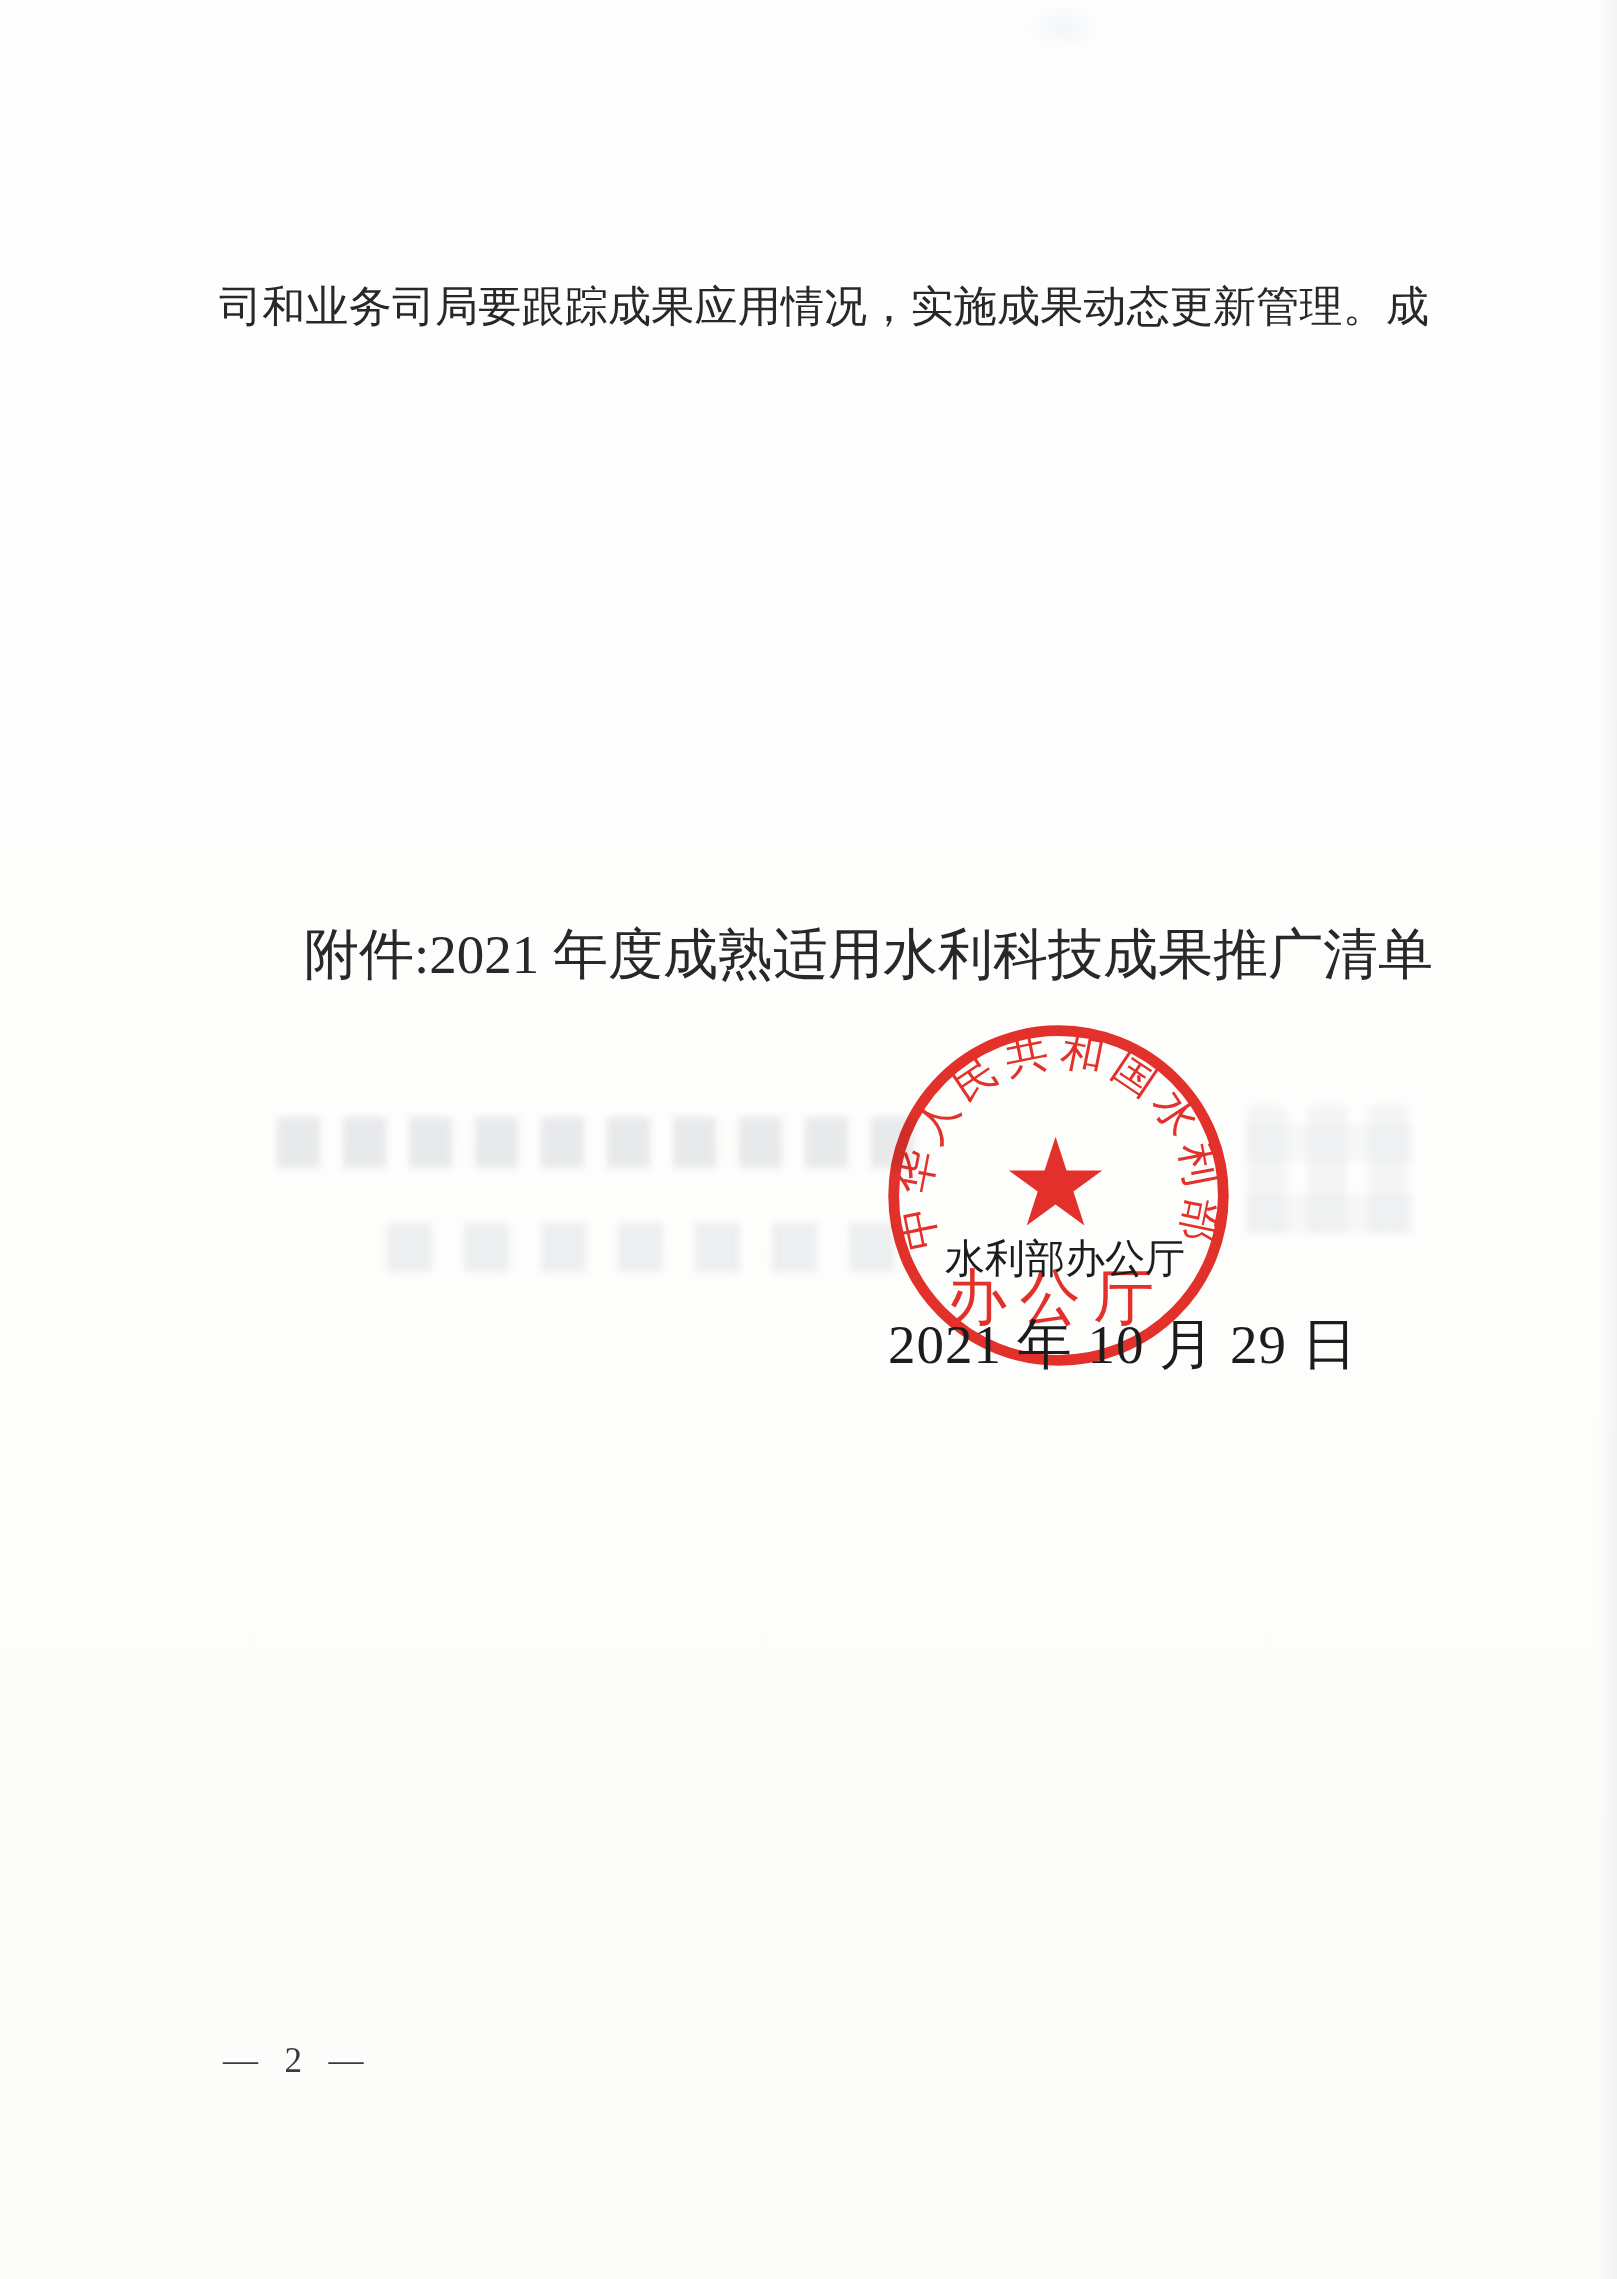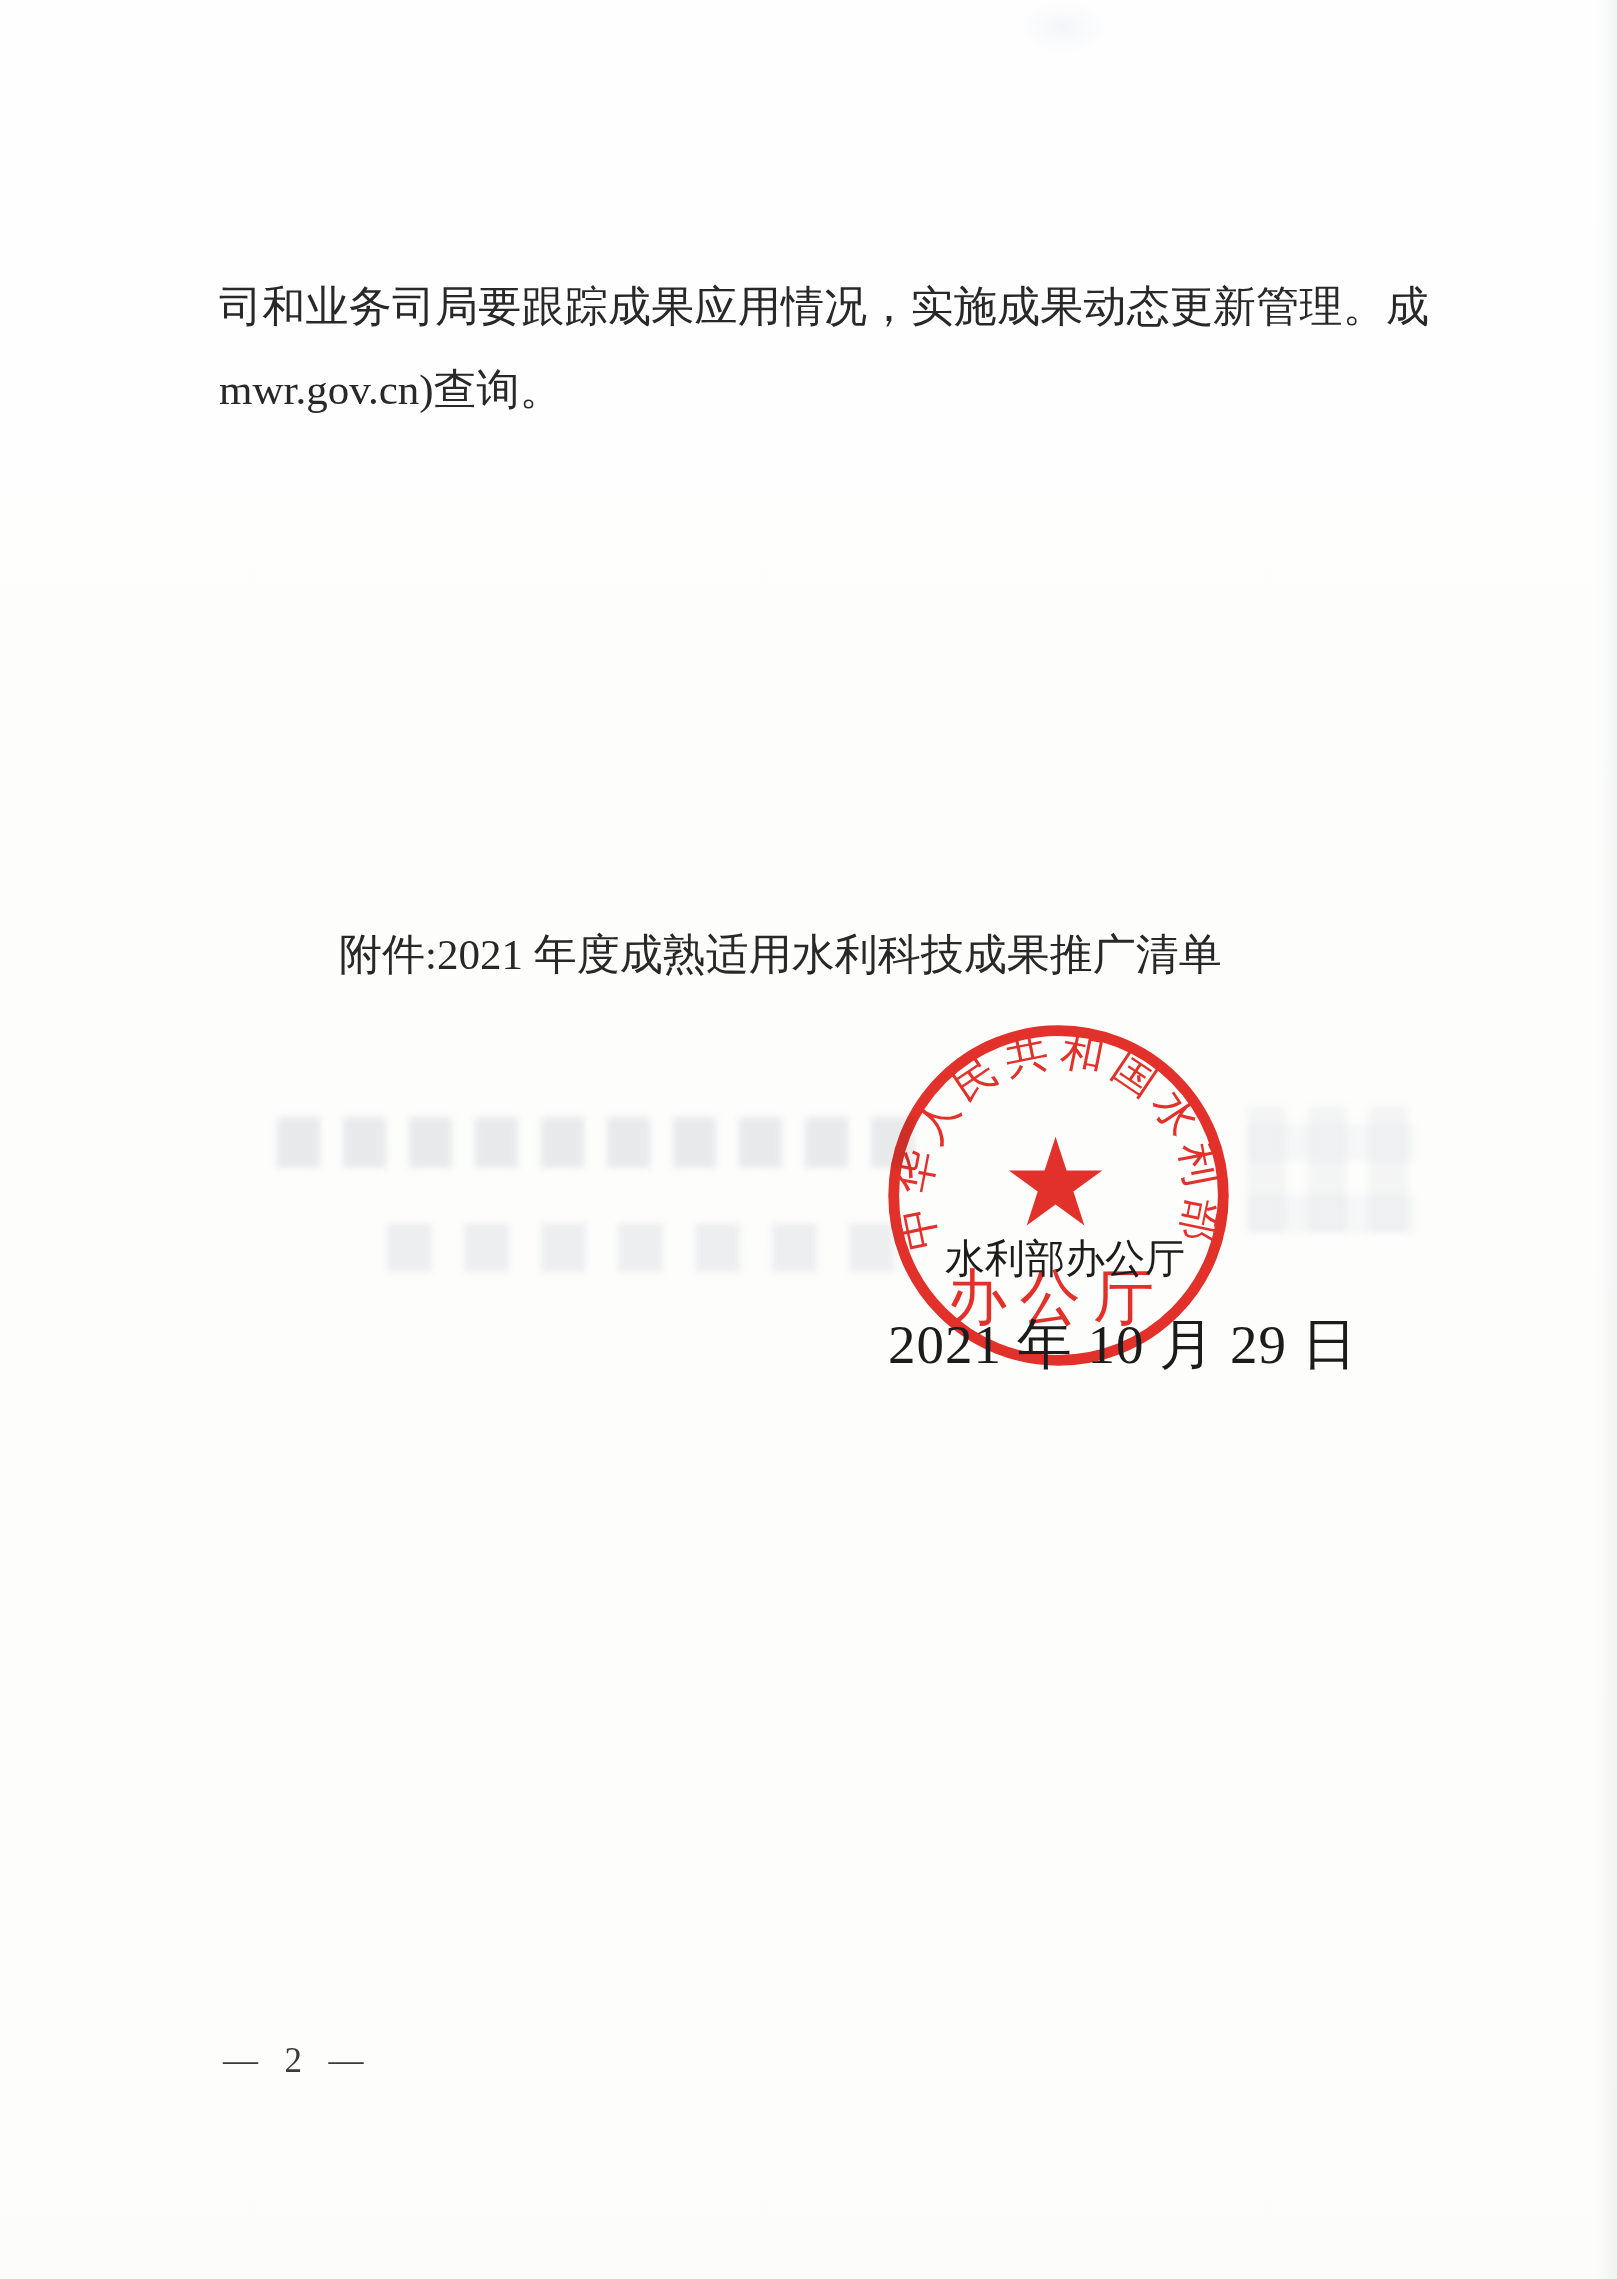--- a/index.html
+++ b/index.html
@@ -26,21 +26,21 @@
     position:absolute; left:304px; top:676px;
     font-size:43px; line-height:86px; letter-spacing:2px; color:#282828;
   }
   .contact-phone {
     position:absolute; left:304px; top:763px;
     font-size:43px; line-height:86px; letter-spacing:1px; color:#282828;
   }
   
   .attachment {
     position:absolute; left:304px; top:912px;
-    font-size:43px; line-height:86px; color:#282828;margin-left:35px;
+    font-size:55px; line-height:86px; color:#282828;
   }
   
   .bleed { position:absolute; filter:blur(3.9px); pointer-events:none; }
   .bleed.b1 {
     left:277px; top:1117px; width:652px; height:51px; opacity:.45;
     background:repeating-linear-gradient(90deg, rgba(128,138,152,.38) 0 43px, rgba(128,138,152,0) 43px 66px);
   }
   .bleed.b2 {
     left:387px; top:1223px; width:537px; height:49px; opacity:.38;
     background:repeating-linear-gradient(90deg, rgba(128,138,152,.34) 0 45px, rgba(128,138,152,0) 45px 77px);
@@ -85,21 +85,20 @@
 </head>
 <body>
 
 <div class="page">
 
   <div class="smudge-top"></div>
   <div class="scan-edge"></div>
 
   <div class="para">
     <div class="jline">司和业务司局要跟踪成果应用情况，实施成果动态更新管理。成</div>
-    <div class="jline last">mwr.gov.cn)查询。</div>
   </div>
 
 
   <div class="attachment">附件:2021 年度成熟适用水利科技成果推广清单</div>
 
   <div class="bleed b1"></div>
   <div class="bleed b2"></div>
   <div class="bleed b3"></div>
 
   <svg class="seal-svg" viewBox="0 0 370 370" aria-hidden="true">

